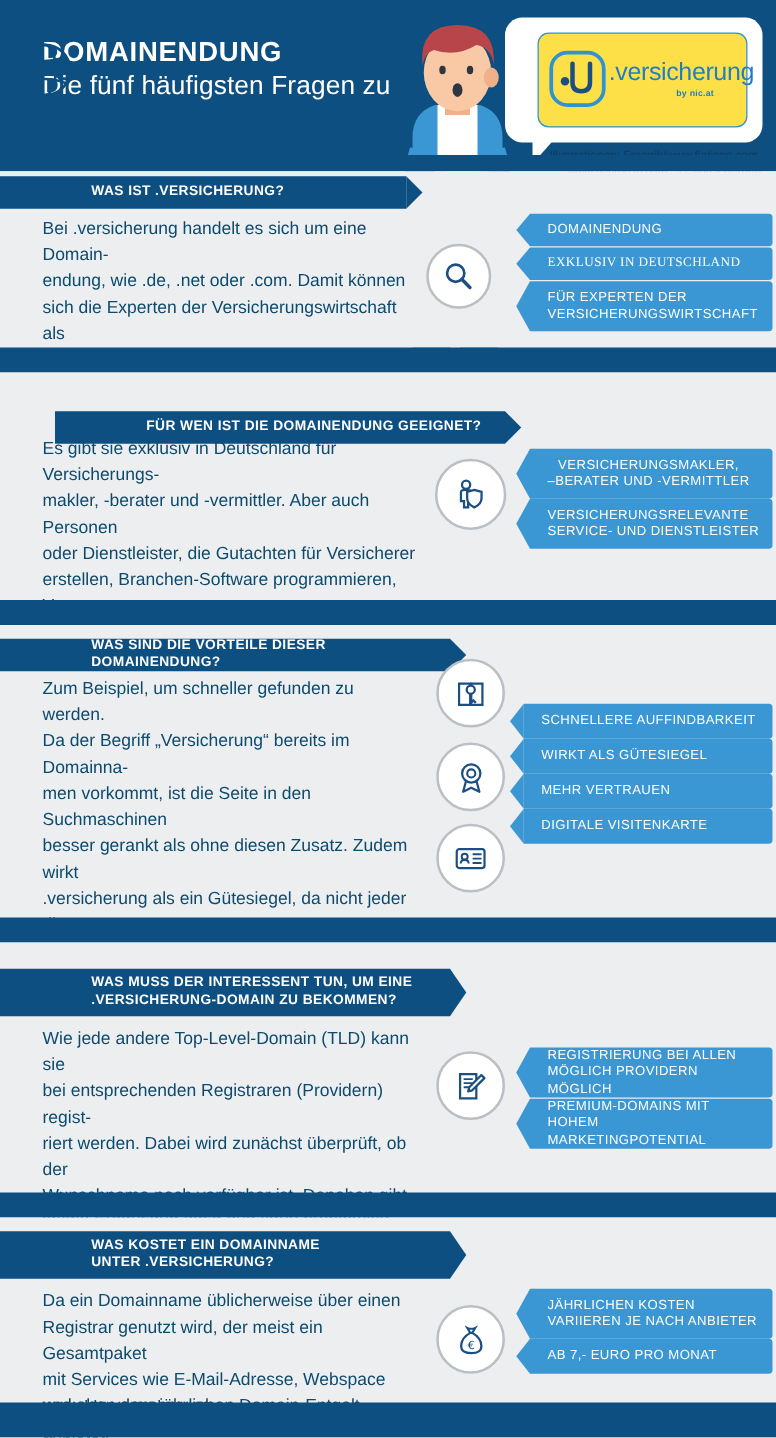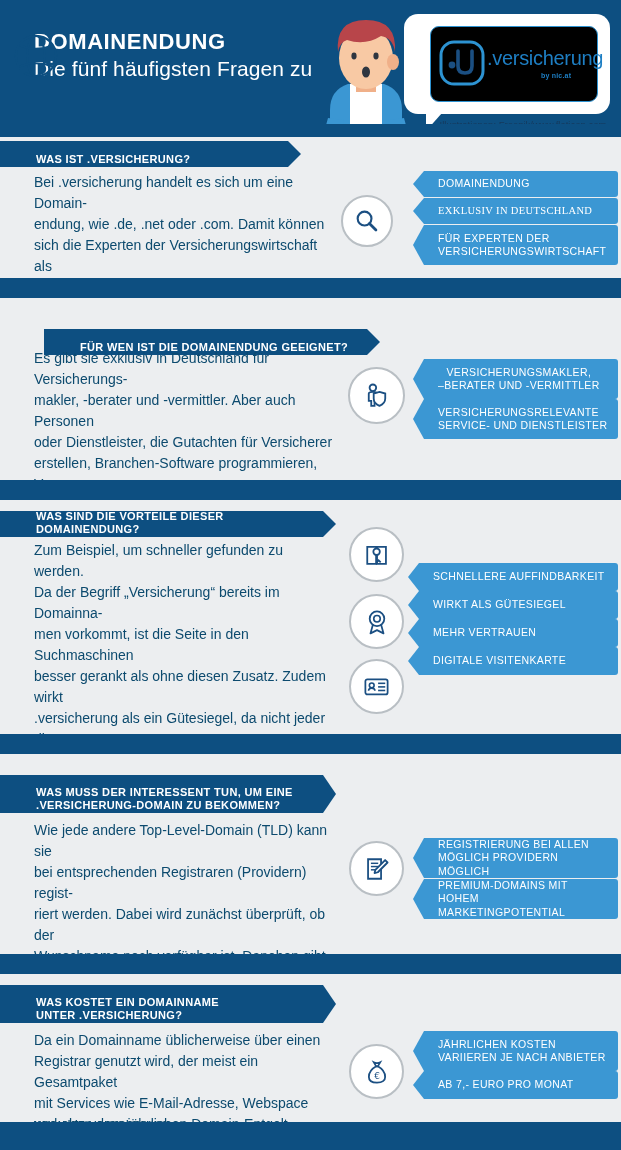--- a/index.html
+++ b/index.html
@@ -35,21 +35,21 @@
     background:#ffffff;border-radius:14px;
     box-shadow:0 0 0 0 rgba(0,0,0,0);
   }
   .bubble:after{
     content:"";position:absolute;left:22px;bottom:-17px;
     width:0;height:0;border-style:solid;
     border-width:18px 16px 0 0;border-color:#ffffff transparent transparent transparent;
   }
   .logo-box{
     position:absolute;left:26px;top:12px;width:166px;height:74px;
-    border:1px solid #2d93d2;border-radius:9px;background:#000000;
+    border:1px solid #2d93d2;border-radius:9px;background:#fde047;
   }
   .logo-mark{
     position:absolute;left:8px;top:13px;width:46px;height:46px;
   }
   .logo-text{
     position:absolute;left:56px;top:20px;
     color:#1e7fc4;font-size:20px;font-weight:400;letter-spacing:-.3px;
   }
   .logo-sub{
     position:absolute;left:110px;top:45px;
@@ -65,21 +65,21 @@
 
   
   .character{position:absolute;left:300px;top:18px;width:132px;height:292px;}
 
   
   .band{position:absolute;left:0;width:621px;background:#0d4f81;}
   .body-bg{position:absolute;left:0;width:621px;background:#eceef0;}
 
   .qhead{
     position:absolute;height:26px;background:#0d4f81;
-    display:flex;align-items:flex-end;
+    display:flex;align-items:center;padding-left:37px;
   }
   .qhead.two{height:38px;}
   .qhead:after{
     content:"";position:absolute;right:-13px;top:0;
     width:0;height:0;border-style:solid;
     border-width:13px 0 13px 13px;border-color:transparent transparent transparent #0d4f81;
   }
   .qhead.two:after{border-width:19px 0 19px 13px;}
   .qhead-label{
     color:#ffffff;font-size:11px;font-weight:bold;letter-spacing:.35px;

